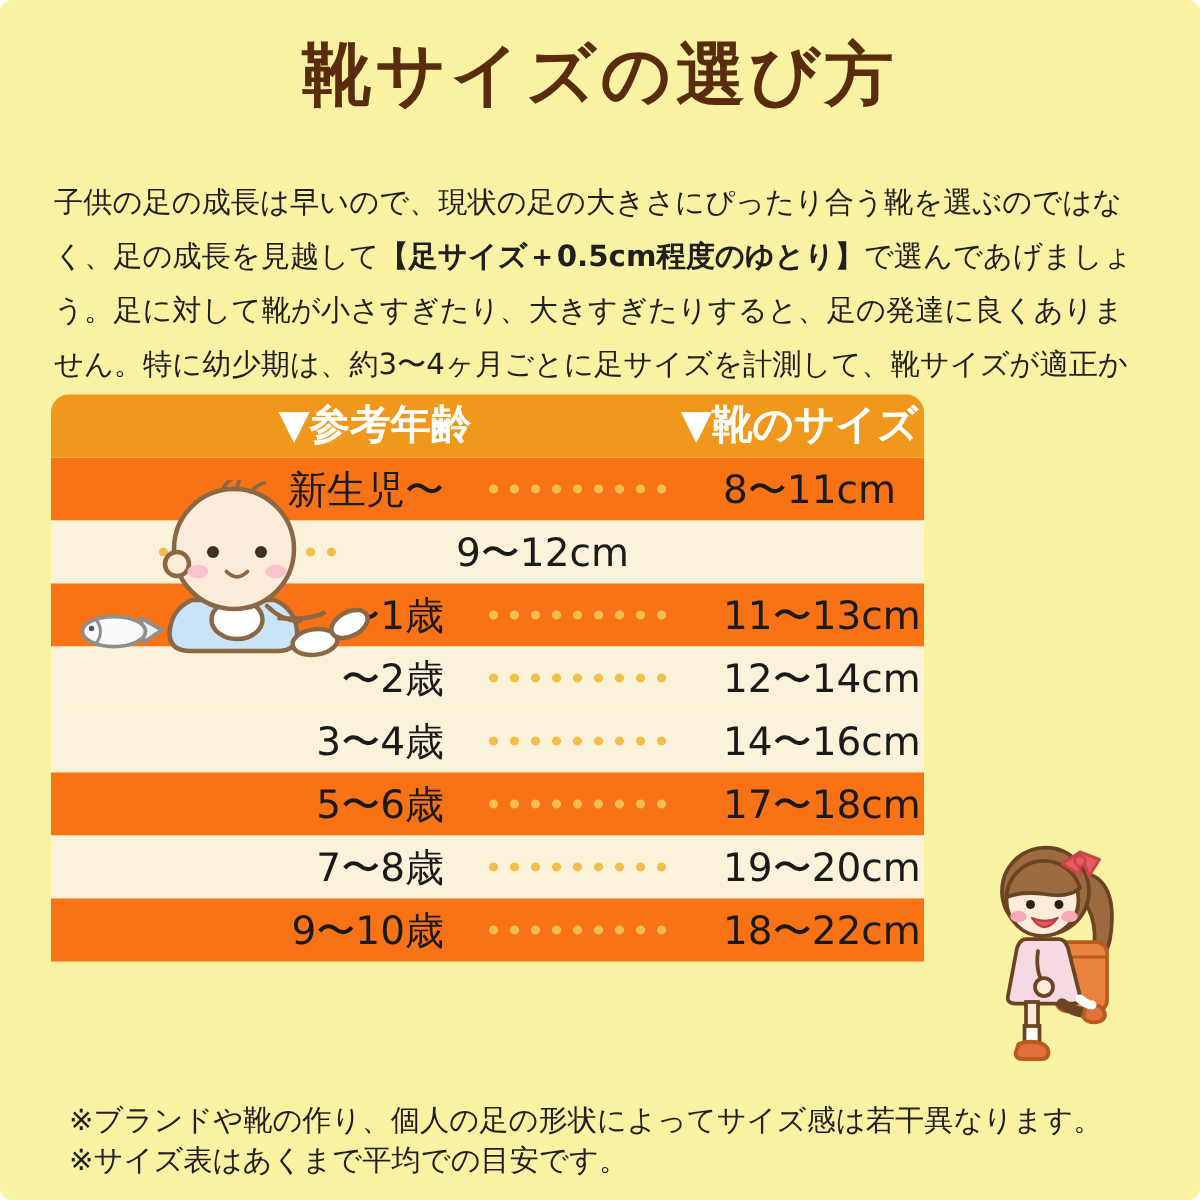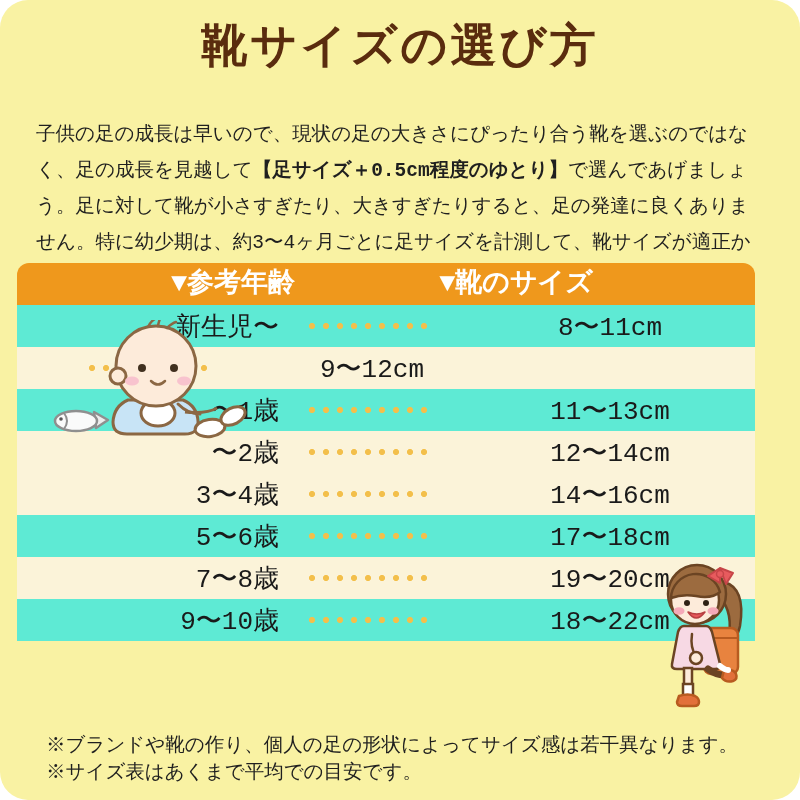--- a/index.html
+++ b/index.html
@@ -1,63 +1,63 @@
 <!DOCTYPE html>
 <html lang="ja"><head>
 <meta charset="utf-8">
 <style>
   html,body{margin:0;padding:0;background:#ffffff;}
   .canvas{
     position:relative;width:800px;height:800px;background:#ffffff;
     overflow:hidden;font-family:"DejaVu Sans","Liberation Sans",sans-serif;
   }
   .page{
-    position:absolute;inset:0;background:#F9F2A3;border-radius:28px;font-family:Liberation Mono, monospace;
+    position:absolute;inset:0;background:#F9F2A3;border-radius:8px;
   }
   
   .title{
     position:absolute;top:20px;left:0;width:100%;text-align:center;
     font-size:46px;font-weight:bold;color:#5A2C0E;letter-spacing:3px;line-height:1.3;
   }
   
   .intro{
     position:absolute;top:97px;left:36px;width:731px;
     font-size:19.5px;line-height:36px;color:#1F1F1F;
     text-align:left;
   }
   .intro b{font-weight:bold;}
   
   .size-table{
-    position:absolute;left:17px;top:263px;width:738px;
+    position:absolute;left:34px;top:263px;width:582px;
   }
   .thead{
     position:relative;height:42px;background:#EF981C;
     border-radius:12px 12px 0 0;
   }
   .thead .hlabel{
     position:absolute;top:0;height:42px;line-height:42px;
     transform:translateX(-50%);
     color:#ffffff;font-size:27px;font-weight:bold;white-space:nowrap;
   }
   .thead .h1{left:216px;}
   .thead .h2{left:499px;}
   .trow{
     height:42px;display:grid;grid-template-columns:262px 178px 1fr;
     align-items:center;font-size:26px;color:#1A1A1A;
   }
-  .row-plain{background:#5eead4;}
+  .row-plain{background:#f97316;}
   .row-alt{background:#FBF3D9;}
   .age-cell{text-align:right;white-space:nowrap;}
   .dots-cell{display:flex;justify-content:center;align-items:center;}
   .dots-leader{
     width:126px;height:8px;
     background-image:radial-gradient(circle,#F3BF4B 2.8px,rgba(0,0,0,0) 3.2px);
     background-size:14px 8px;background-position:left center;background-repeat:repeat-x;
   }
-  .size-cell{text-align:center;padding-left:8px;white-space:nowrap;}
+  .size-cell{text-align:left;padding-left:8px;white-space:nowrap;}
   
   .notes{
     position:absolute;left:46px;top:733px;width:720px;
     font-size:19.5px;line-height:27px;color:#1F1F1F;
   }
   
   .baby-illo{position:absolute;left:50px;top:320px;width:205px;height:120px;}
   .girl-illo{position:absolute;left:646px;top:554px;width:108px;height:166px;}
 </style>
 </head>

